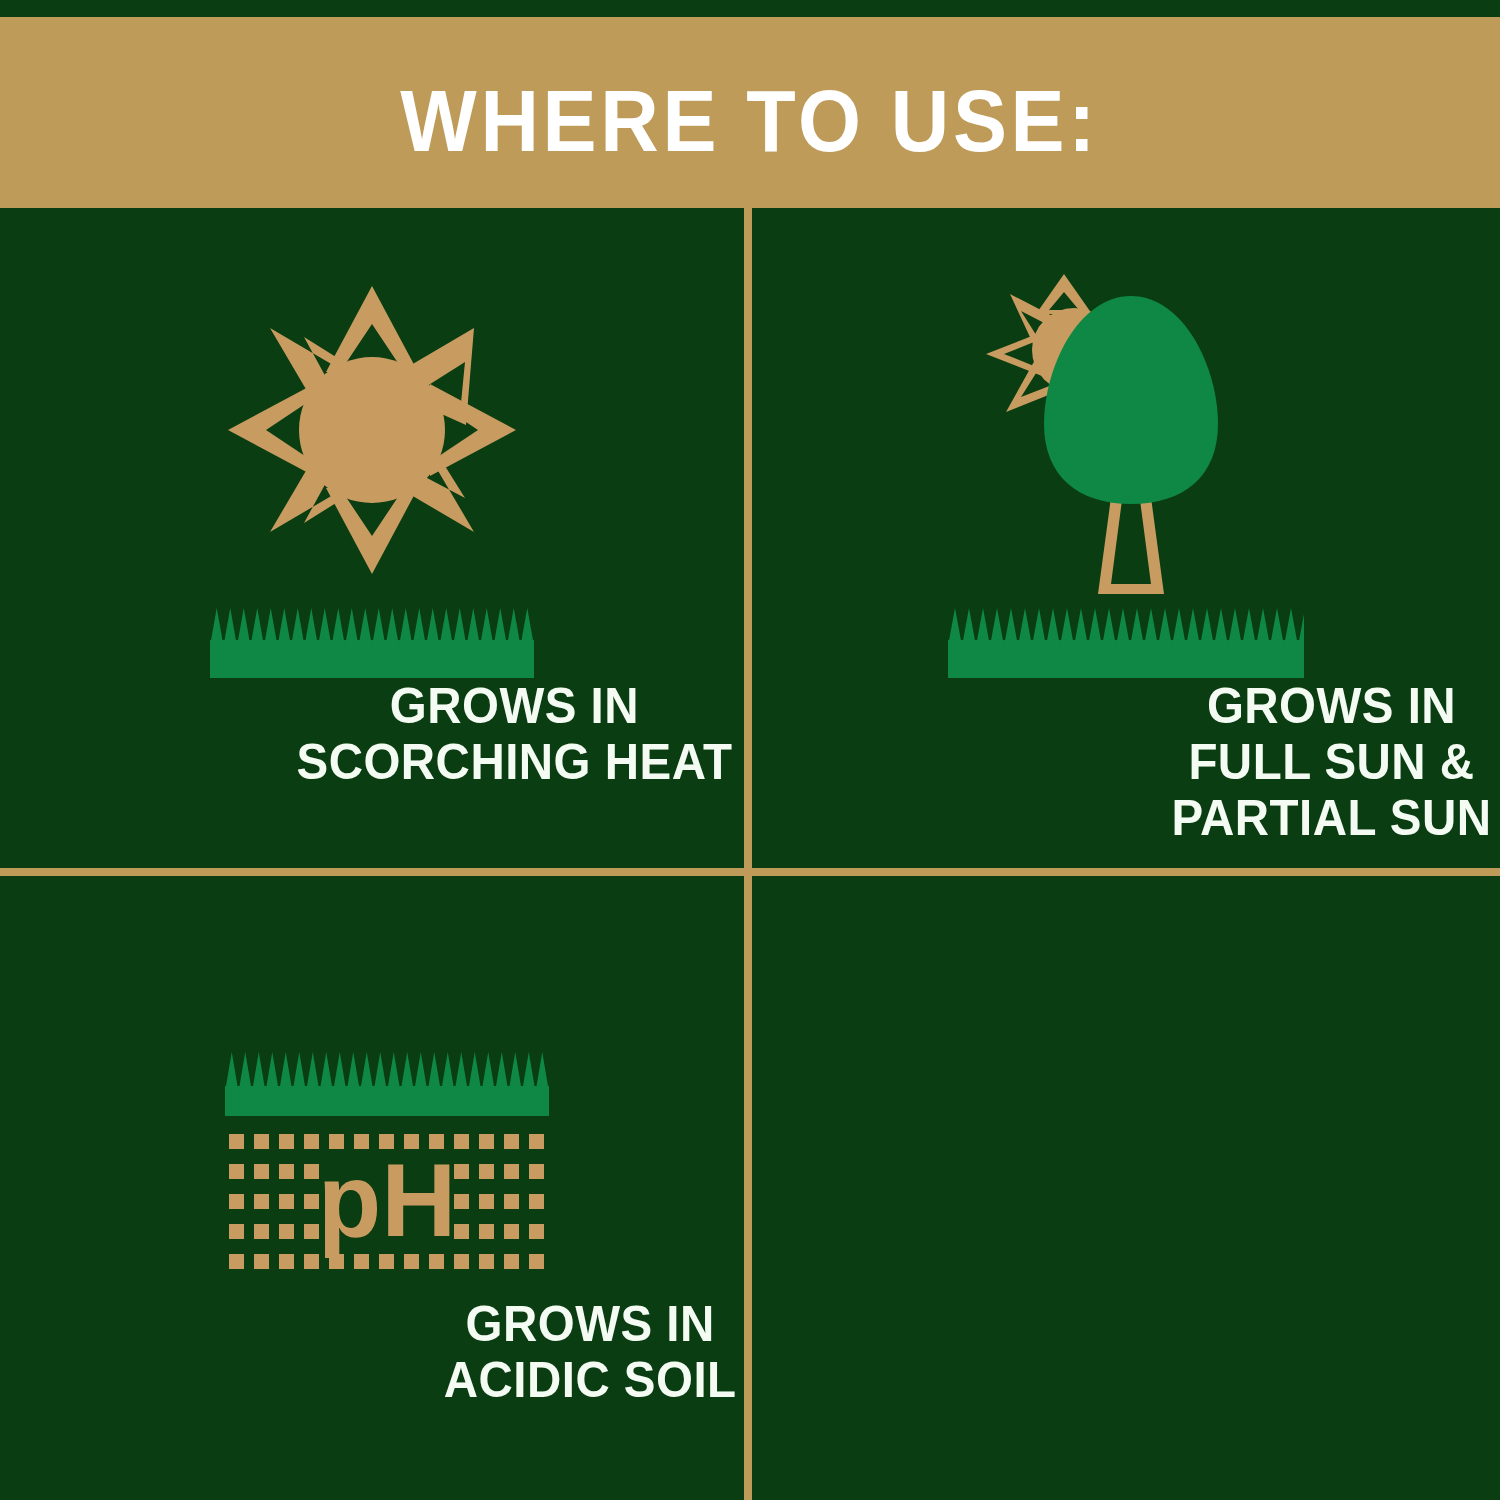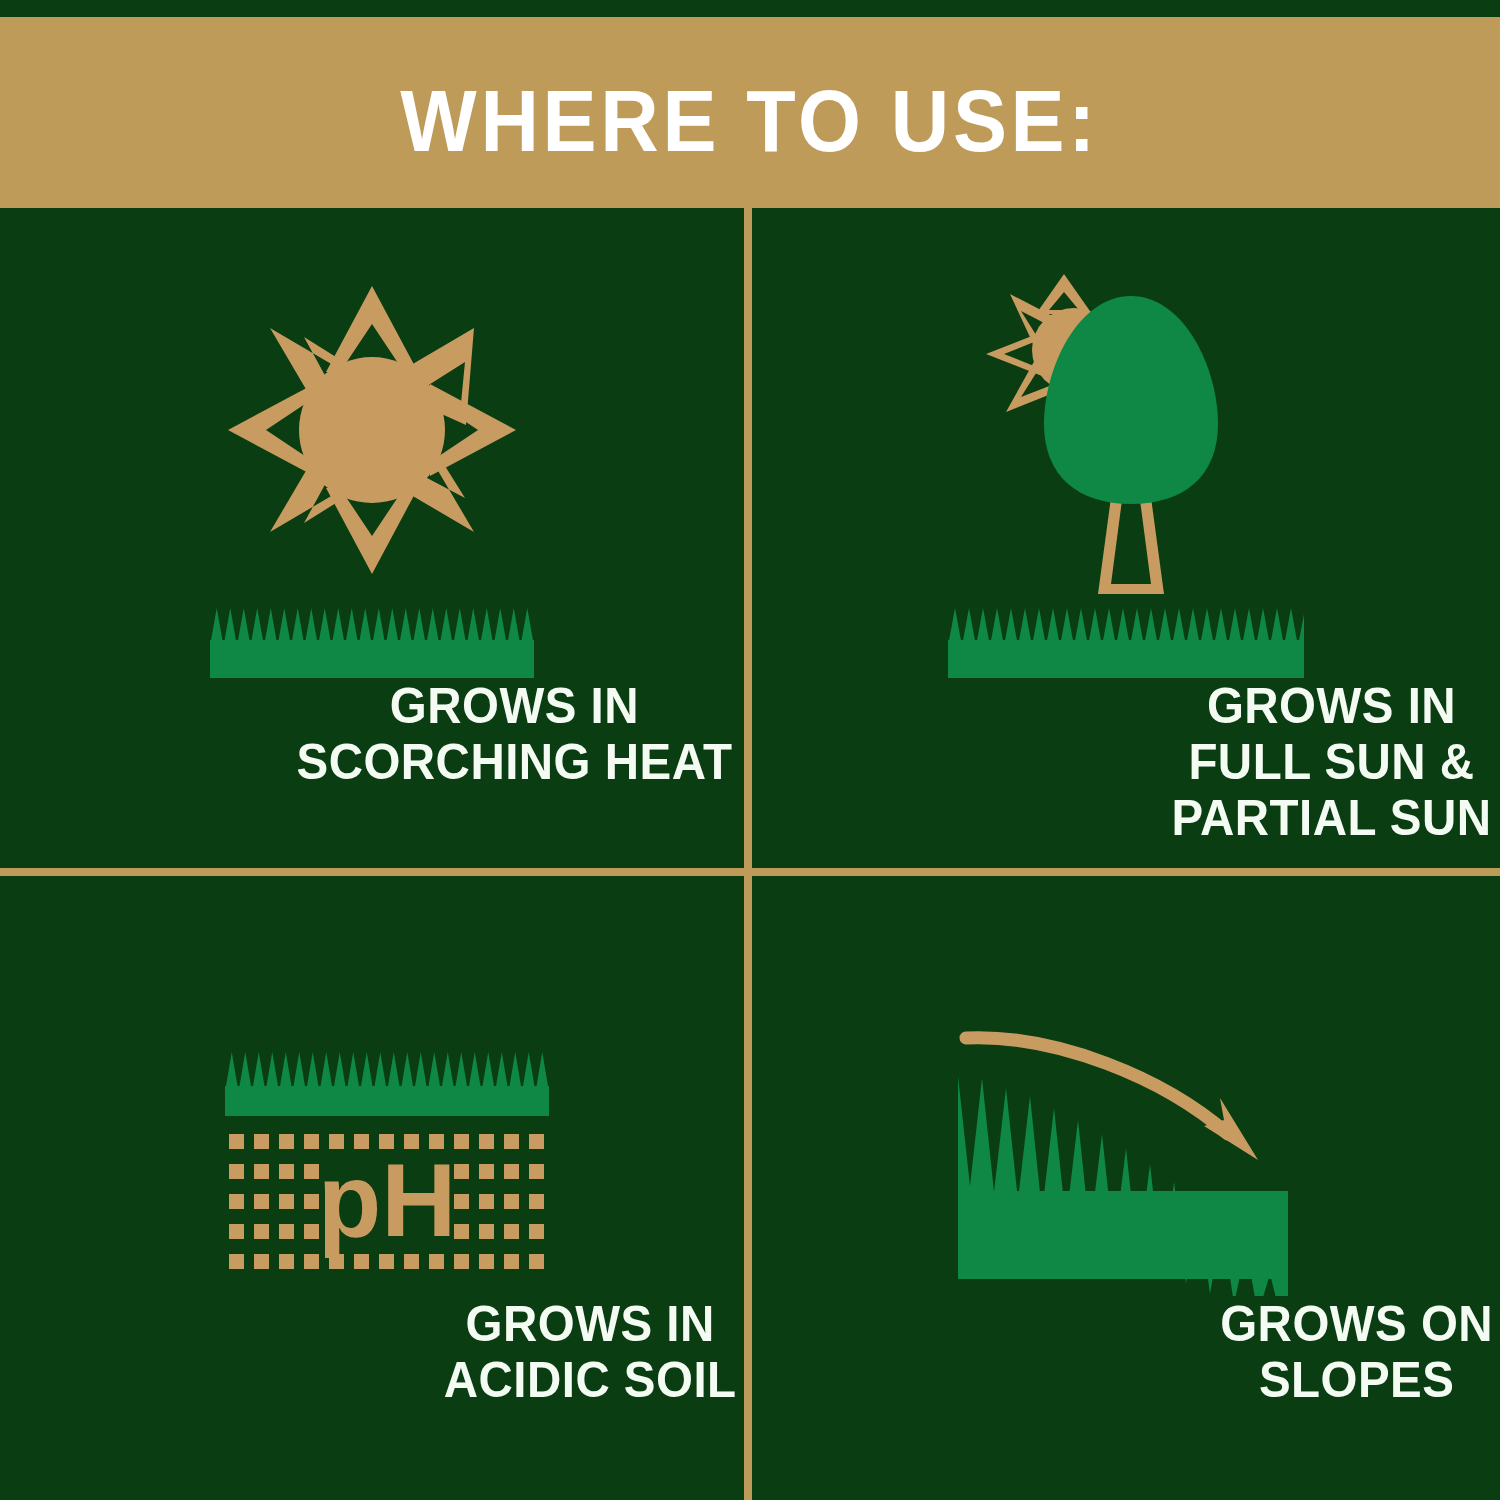--- a/index.html
+++ b/index.html
@@ -284,46 +284,19 @@
           <text x="170" y="190" text-anchor="middle" font-family="Liberation Sans, DejaVu Sans, sans-serif" font-size="104" font-weight="700" fill="#c89c61">pH</text>
         </svg>
       </div>
 
       <div class="caption">
         <span class="caption-line">GROWS IN</span>
         <span class="caption-line">ACIDIC SOIL</span>
       </div>
     </div>
 
-    <div class="cell cell-br">
-      <div class="icon-area" style="height:420px;padding-top:100px;">
-        <svg width="380" height="280" viewBox="0 0 380 280">
-
-          <g fill="#0e8844">
-            <path d="M22 60
-                     L34 170 L46 62 L58 176 L70 72 L82 184 L94 80 L106 196
-                     L118 92 L130 206 L142 104 L154 218 L166 118 L178 230
-                     L190 132 L202 244 L214 148 L226 256 L238 166 L250 268
-                     L262 186 L274 278 L286 208 L298 288 L310 232 L322 298
-                     L334 258 L346 306 L352 290
-                     L352 262 L22 262 Z"></path>
-            <rect x="22" y="175" width="330" height="88"></rect>
-          </g>
-
-          <g>
-            <path d="M30 22 C120 18 228 62 292 118" stroke="#c89c61" stroke-width="13" fill="none" stroke-linecap="round"></path>
-            <path d="M322 144 L268 110 L288 104 L284 82 Z" fill="#c89c61"></path>
-          </g>
-        </svg>
-      </div>
-
-      <div class="caption">
-        <span class="caption-line">GROWS ON</span>
-        <span class="caption-line">SLOPES</span>
-      </div>
-    </div>
 
   </div>
 
   <div class="div-v"></div>
   <div class="div-h"></div>
 
 </div>
 
 </body></html>

